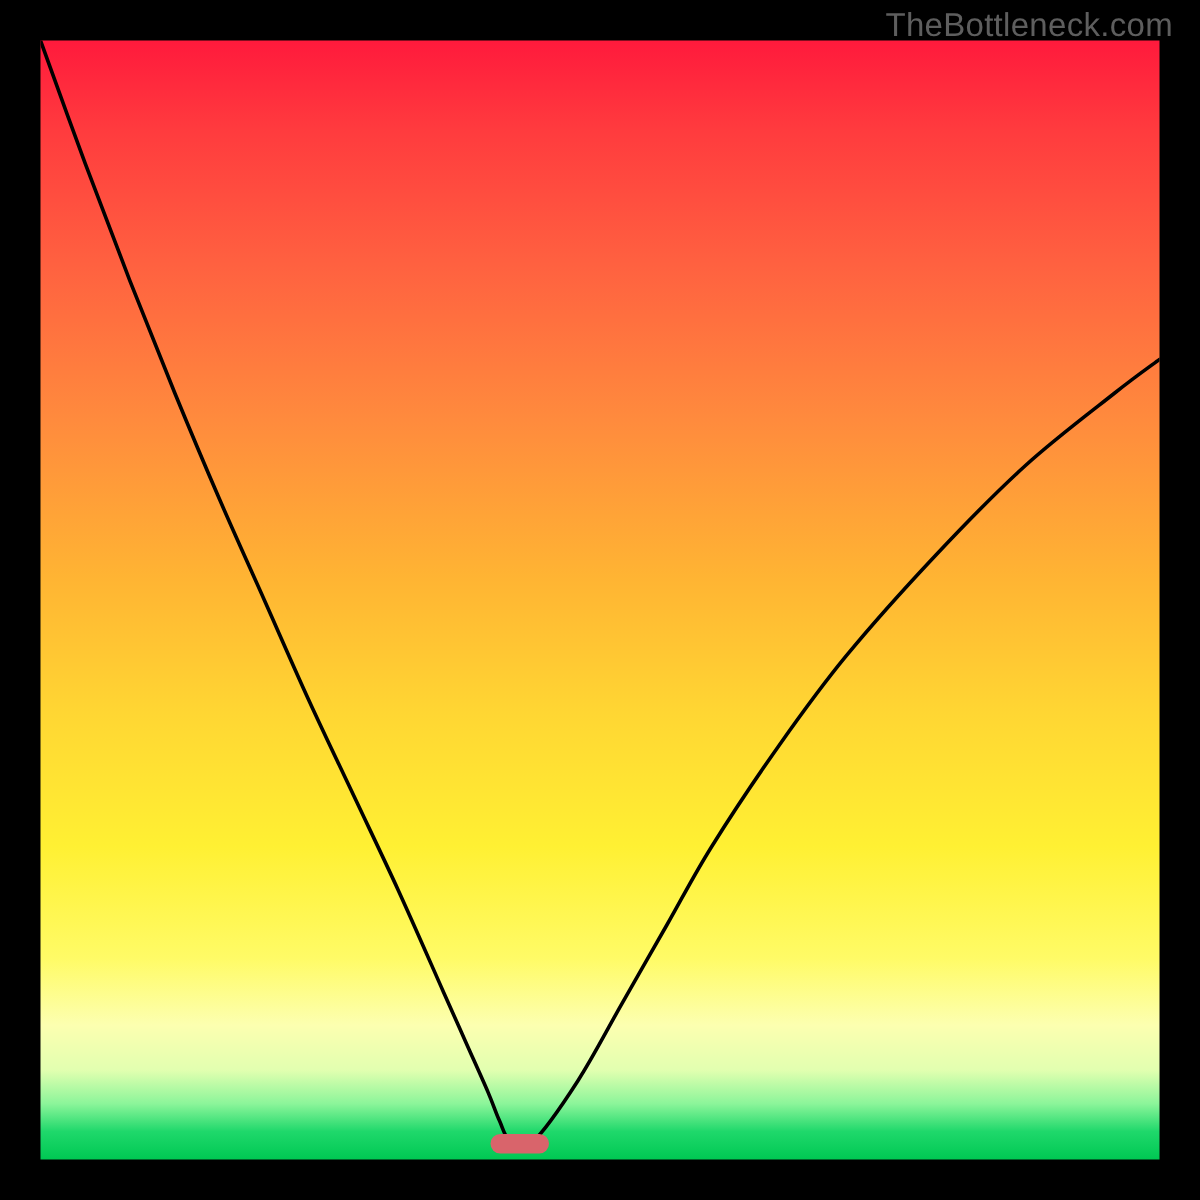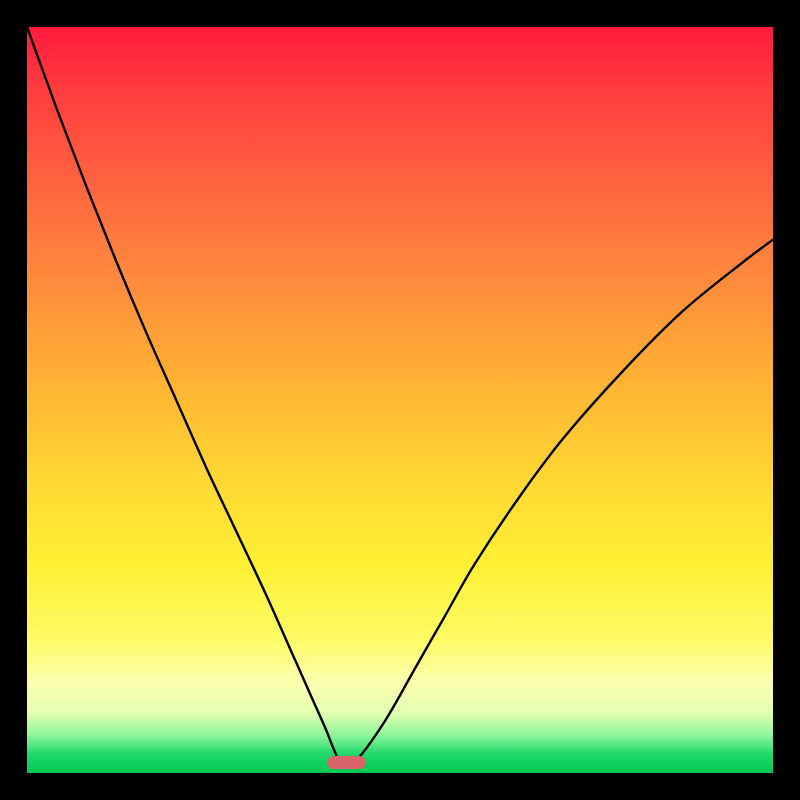--- a/index.html
+++ b/index.html
@@ -66,20 +66,21 @@
     background: #d9646b;
     border-radius: 7px;
     height: 13px;
   }
 </style>
 </head>
 <body>
 
 <div class="frame">
 
+  <div class="watermark">TheBottleneck.com</div>
 
   <div class="plot-area">
 
     <svg class="curve" viewBox="0 0 746 746" preserveAspectRatio="none">
       <path id="curve-path" fill="none" stroke="#000" stroke-width="2.4" stroke-linecap="round" stroke-linejoin="round" d="M 0.00 0.00 C 4.97 13.68, 19.89 55.33, 29.84 82.06 C 39.79 108.79, 49.73 134.90, 59.68 160.39 C 69.63 185.88, 79.57 210.74, 89.52 234.99 C 99.47 259.23, 109.41 282.86, 119.36 305.86 C 129.31 328.86, 139.25 350.62, 149.20 373.00 C 159.15 395.38, 169.09 418.38, 179.04 440.14 C 188.99 461.90, 198.93 482.41, 208.88 503.55 C 218.83 524.69, 228.77 545.20, 238.72 566.96 C 248.67 588.72, 261.10 617.32, 268.56 634.10 C 276.02 650.88, 278.51 656.48, 283.48 667.67 C 288.45 678.86, 294.67 692.54, 298.40 701.24 C 302.13 709.94, 303.37 714.42, 305.86 719.89 C 308.35 725.36, 309.59 731.70, 313.32 734.06 C 317.05 736.43, 320.78 740.78, 328.24 734.06 C 335.70 727.35, 348.13 709.20, 358.08 693.78 C 368.03 678.36, 377.97 658.97, 387.92 641.56 C 397.87 624.15, 407.81 606.75, 417.76 589.34 C 427.71 571.93, 435.17 557.01, 447.60 537.12 C 460.03 517.23, 477.44 491.12, 492.36 469.98 C 507.28 448.84, 519.71 431.44, 537.12 410.30 C 554.53 389.16, 576.91 364.30, 596.80 343.16 C 616.69 322.02, 636.59 301.51, 656.48 283.48 C 676.37 265.45, 701.24 246.80, 716.16 234.99 C 731.08 223.18, 741.03 216.34, 746.00 212.61"></path>
     </svg>
 
     <div id="marker" class="marker" style="left: 299.892px; width: 38.792px; bottom: 4px; background: rgb(217, 100, 107);"></div>
 
   </div>

